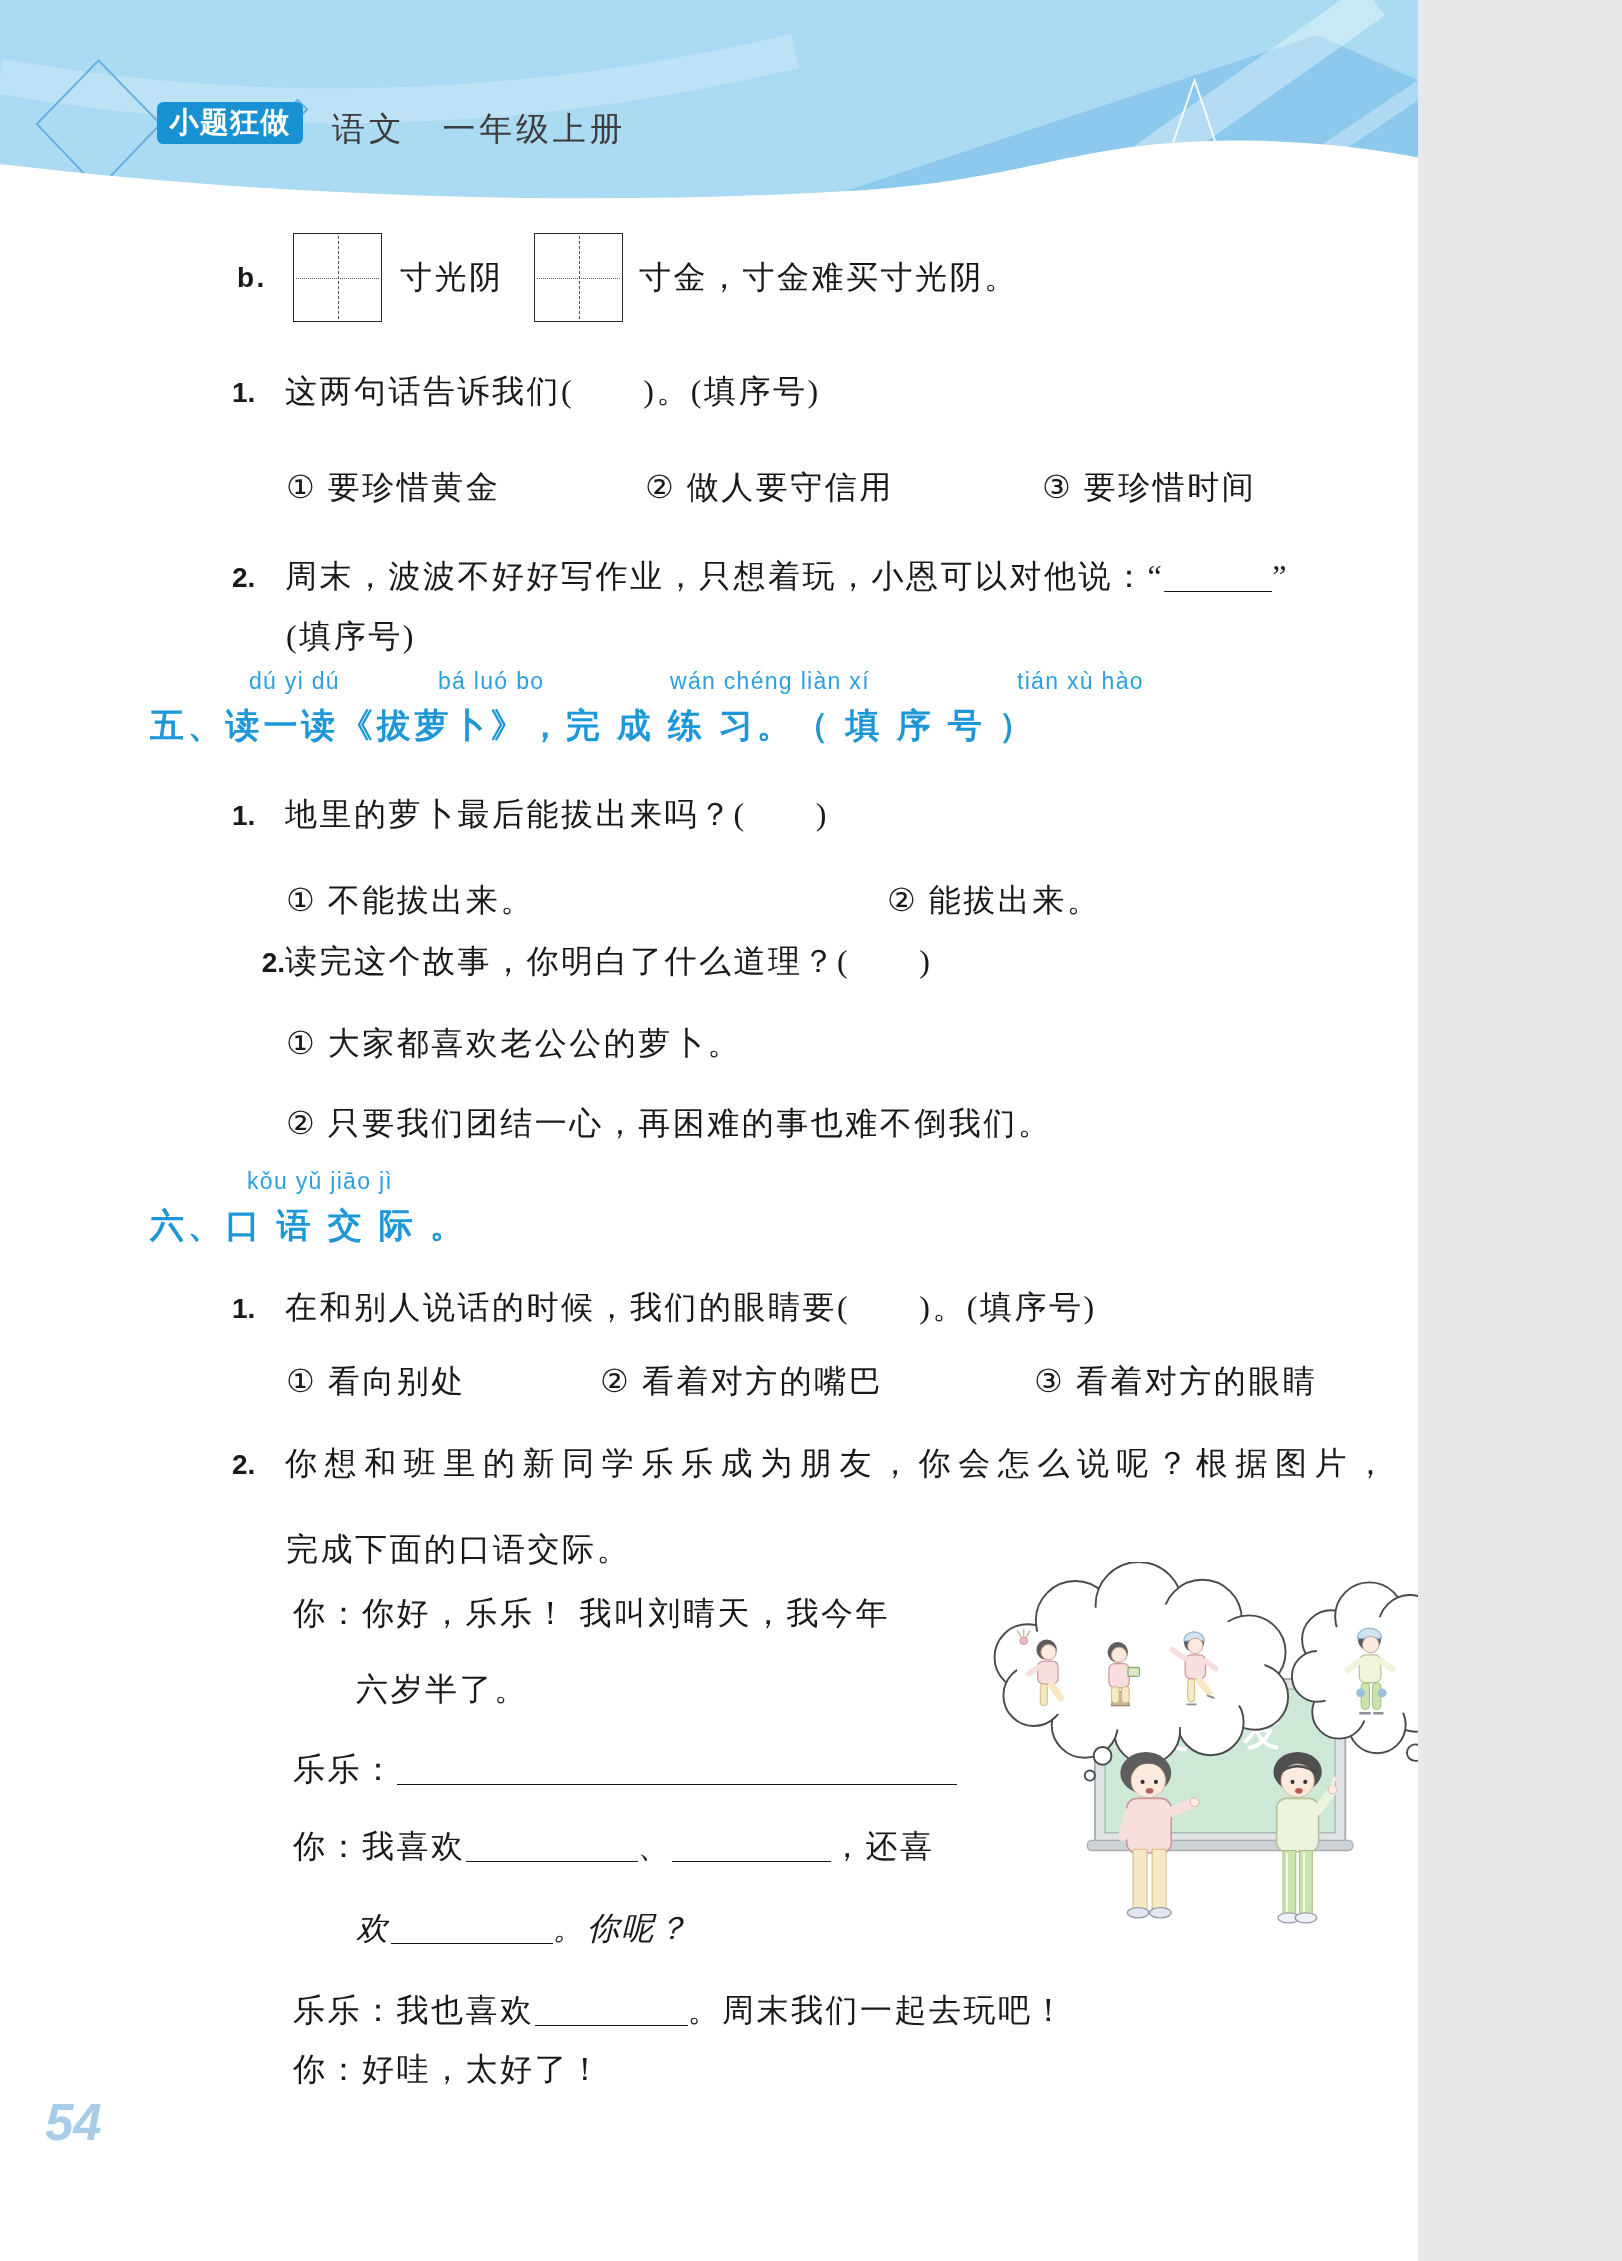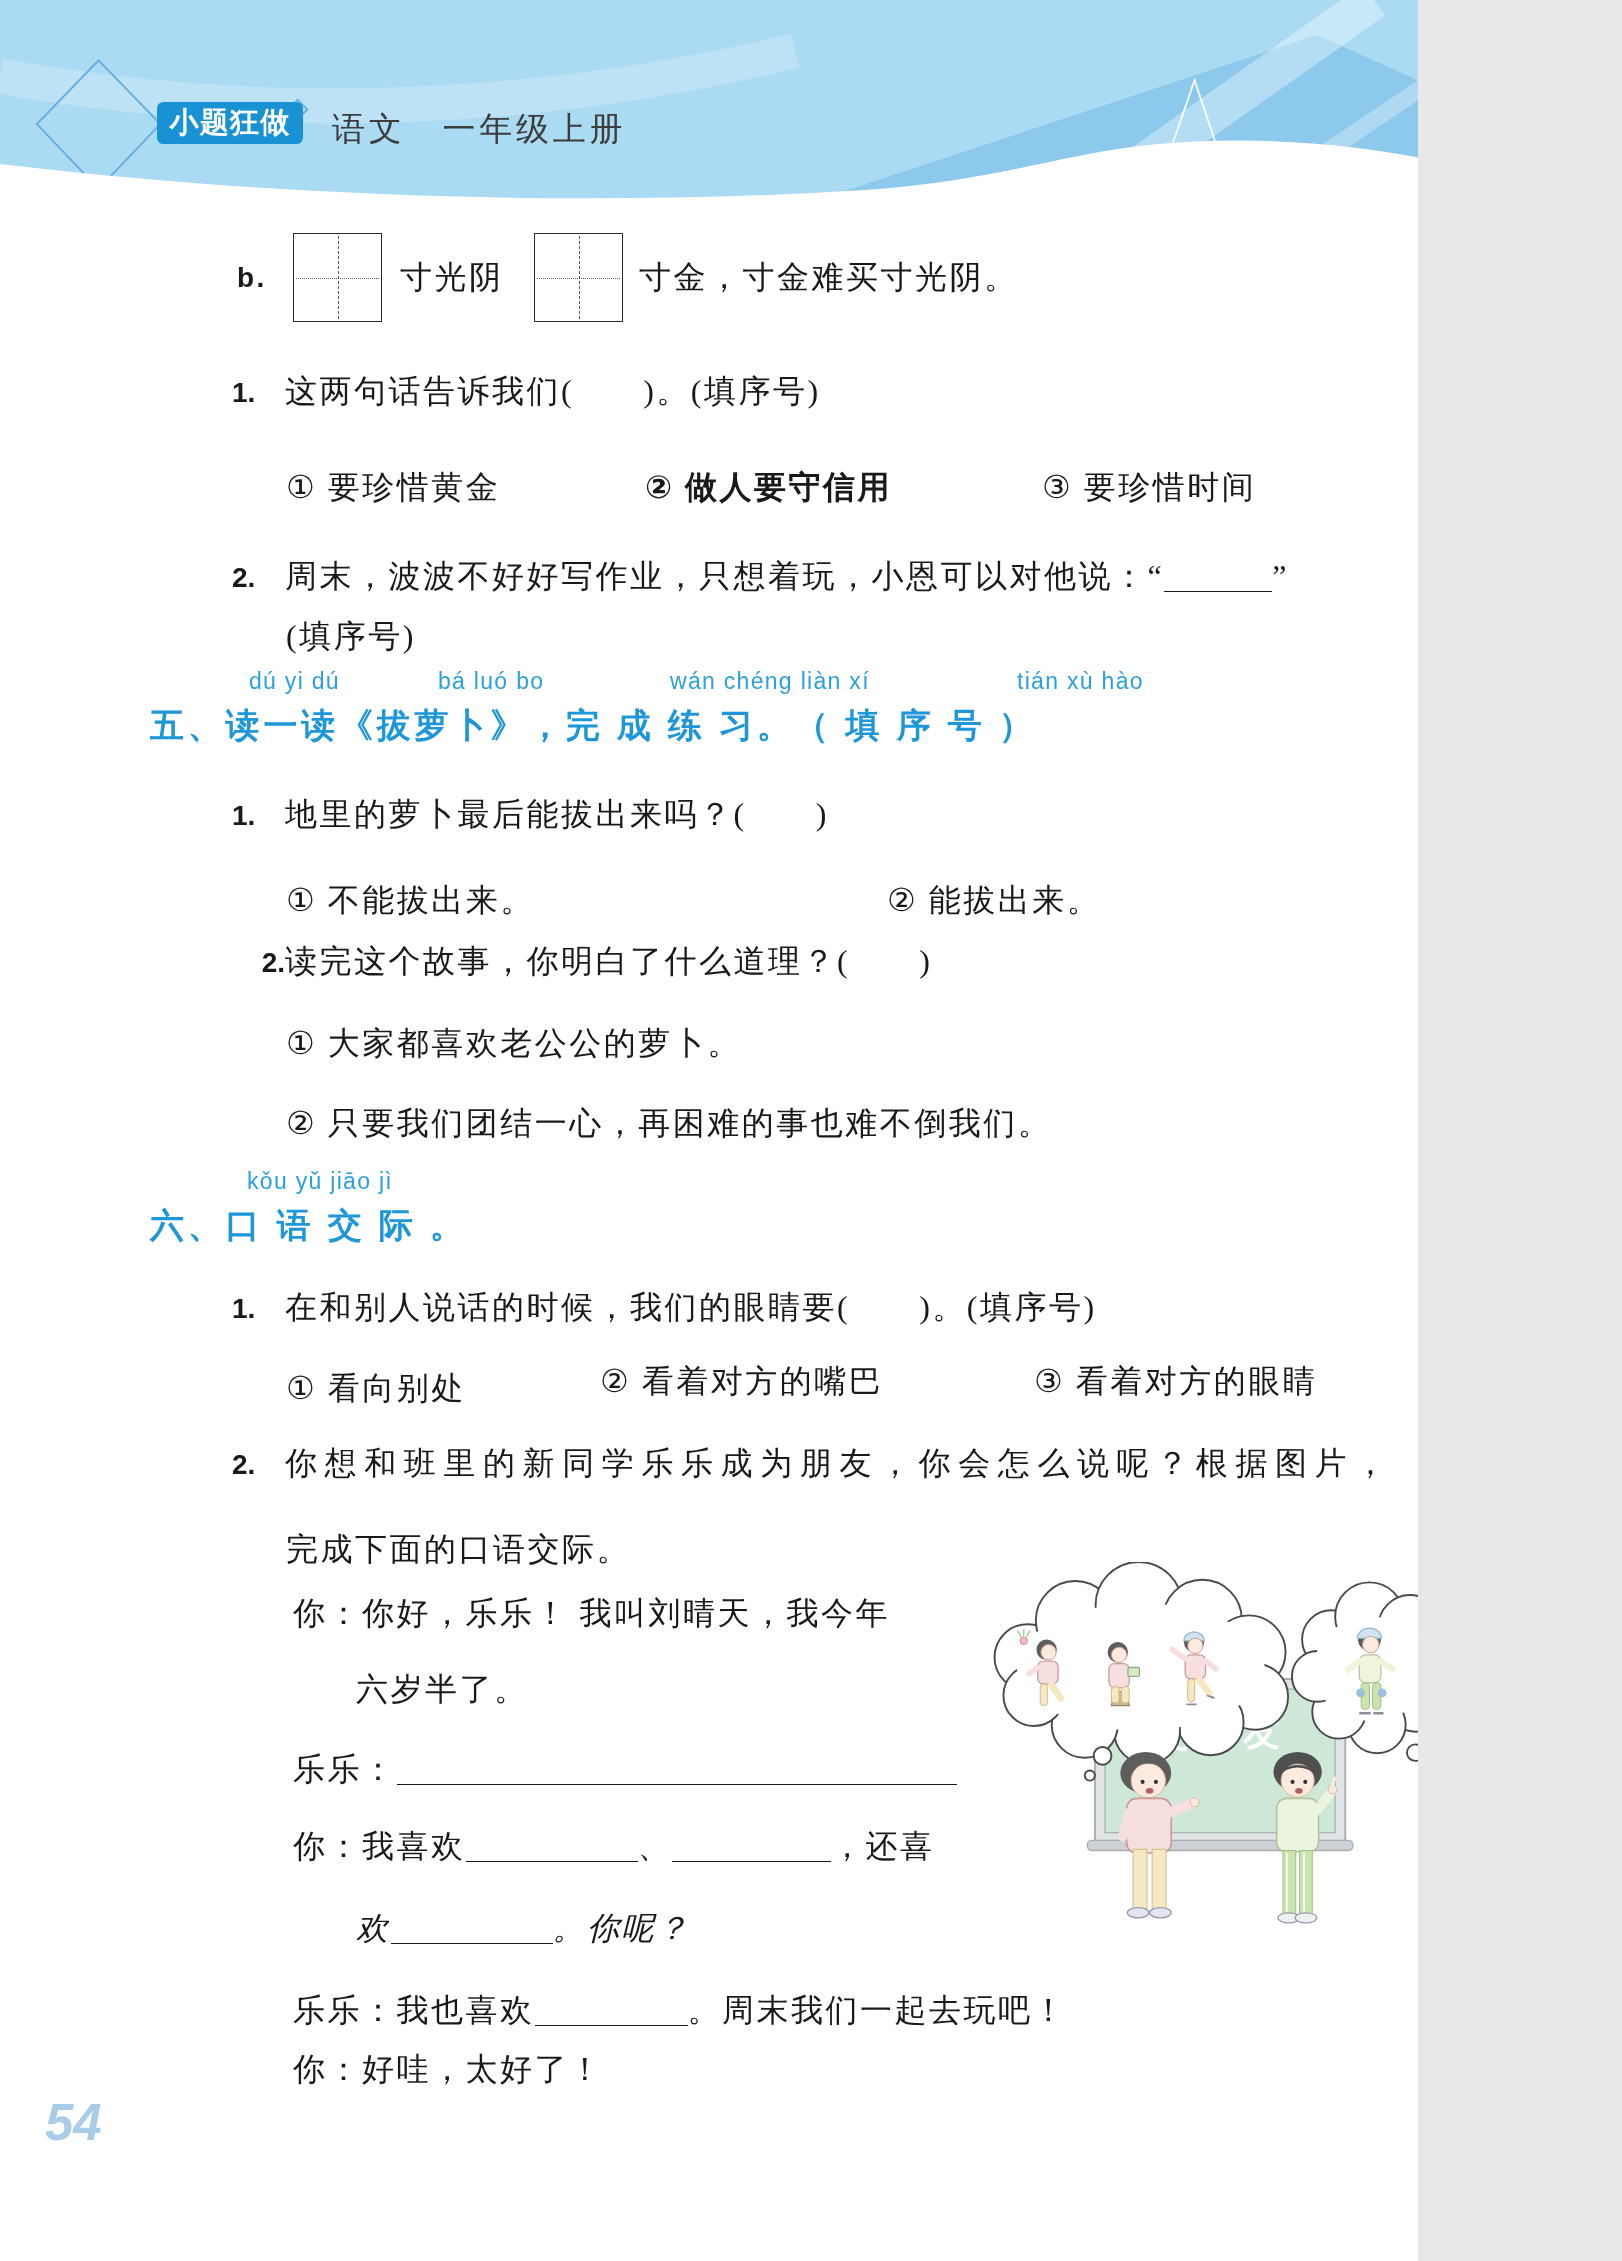--- a/index.html
+++ b/index.html
@@ -66,21 +66,21 @@
   <div class="writebox" style="left:534px;top:233px;">
     <div class="v"></div>
     <div class="h"></div>
   </div>
   <div class="line" style="left:639px;top:258px;">寸金，寸金难买寸光阴。</div>
 
   <div class="line" style="left:232px;top:372px;">
     <span class="num">1.</span><span>这两句话告诉我们(　　)。(填序号)</span>
   </div>
   <div class="line" style="left:286px;top:468px;">① 要珍惜黄金</div>
-  <div class="line" style="left:645px;top:468px;font-weight:bold;">② 做人要守信用</div>
+  <div class="line" style="left:645px;top:468px;">② 做人要守信用</div>
   <div class="line" style="left:1042px;top:468px;">③ 要珍惜时间</div>
 
   <div class="line" style="left:232px;top:557px;">
     <span class="num">2.</span><span>周末，波波不好好写作业，只想着玩，小恩可以对他说：“</span><span class="blank" style="width:108px;"></span><span>”</span>
   </div>
   <div class="line" style="left:286px;top:617px;">(填序号)</div>
 
   <div class="pinyin" style="left:249px;top:668px;">dú yi dú</div>
   <div class="pinyin" style="left:438px;top:668px;">bá luó bo</div>
   <div class="pinyin" style="left:670px;top:668px;">wán chéng liàn xí</div>
@@ -98,21 +98,21 @@
   </div>
   <div class="line" style="left:286px;top:1024px;">① 大家都喜欢老公公的萝卜。</div>
   <div class="line" style="left:286px;top:1104px;">② 只要我们团结一心，再困难的事也难不倒我们。</div>
 
   <div class="pinyin" style="left:247px;top:1168px;">kǒu yǔ jiāo jì</div>
   <div class="heading" style="left:150px;top:1203px;">六、口 语 交 际 。</div>
 
   <div class="line" style="left:232px;top:1288px;">
     <span class="num">1.</span><span>在和别人说话的时候，我们的眼睛要(　　)。(填序号)</span>
   </div>
-  <div class="line" style="left:286px;top:1362px;margin-top:7px;">① 看向别处</div>
+  <div class="line" style="left:286px;top:1362px;">① 看向别处</div>
   <div class="line" style="left:600px;top:1362px;">② 看着对方的嘴巴</div>
   <div class="line" style="left:1034px;top:1362px;">③ 看着对方的眼睛</div>
 
   <div class="line" style="left:232px;top:1444px;letter-spacing:7.6px;">
     <span class="num">2.</span><span>你想和班里的新同学乐乐成为朋友，你会怎么说呢？根据图片，</span>
   </div>
   <div class="line" style="left:286px;top:1514px;margin-top:16px;">完成下面的口语交际。</div>
 
   <div class="line" style="left:293px;top:1594px;">你：你好，乐乐！ 我叫刘晴天，我今年</div>
   <div class="line" style="left:356px;top:1670px;">六岁半了。</div>

